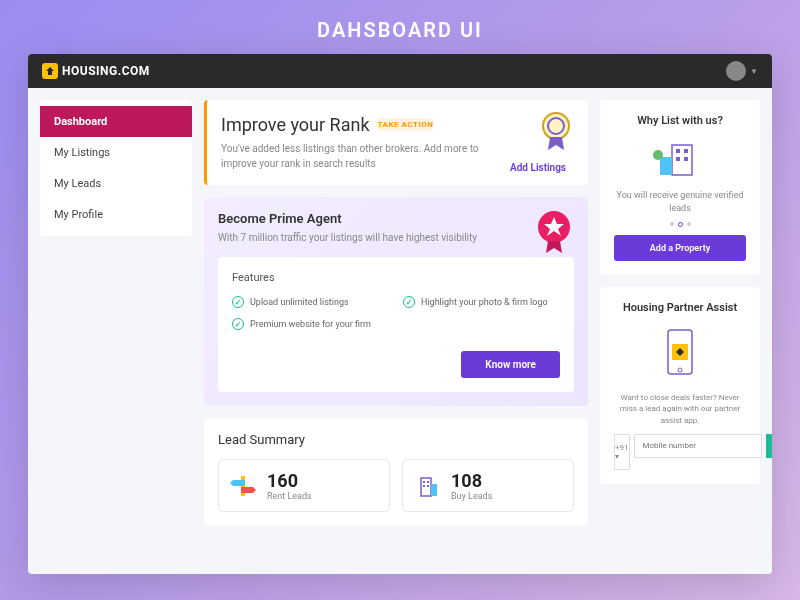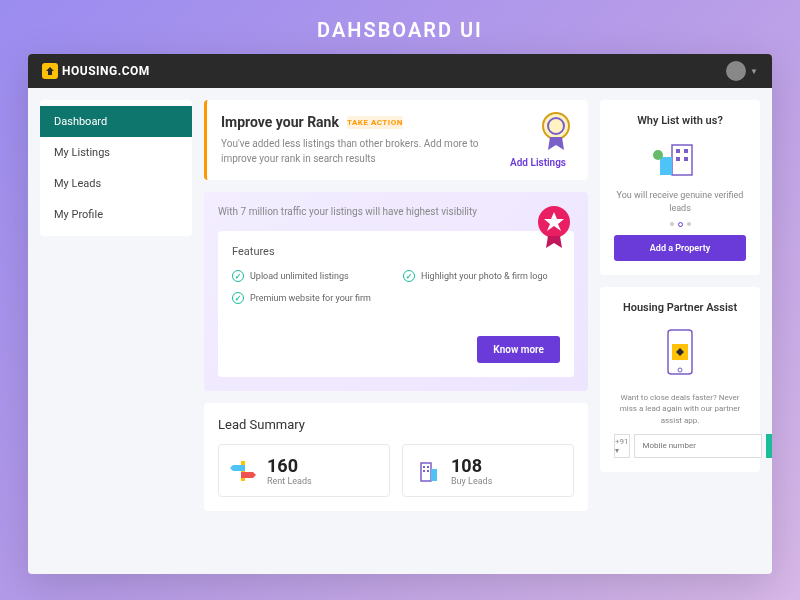--- a/index.html
+++ b/index.html
@@ -8,60 +8,60 @@
 .app{background:#f5f6fa;margin:0 28px;border-radius:4px;overflow:hidden;box-shadow:0 10px 40px rgba(0,0,0,0.15);height:520px;display:flex;flex-direction:column}
 .topbar{background:#2a2a2a;height:34px;display:flex;align-items:center;justify-content:space-between;padding:0 14px}
 .logo{display:flex;align-items:center;gap:4px;color:#fff;font-weight:700;font-size:12px;letter-spacing:0.5px}
 .logo-icon{width:16px;height:16px;background:#ffc107;border-radius:3px;display:flex;align-items:center;justify-content:center}
 .avatar-wrap{display:flex;align-items:center;gap:4px;cursor:pointer}
 .avatar{width:20px;height:20px;border-radius:50%;background:#888}
 .caret{color:#999;font-size:8px}
 .body{display:flex;flex:1;overflow:hidden}
 .sidebar{width:152px;background:#fff;margin:12px 0 12px 12px;border-radius:4px;padding:6px 0;align-self:flex-start}
 .nav-item{padding:9px 14px;font-size:11px;color:#444;cursor:pointer}
-.nav-item.active{background:#0f766e;color:#fff;font-weight:400}
+.nav-item.active{background:#be185d;color:#fff;font-weight:700}
 .main{flex:1;padding:12px;overflow-y:auto;display:flex;gap:12px}
 .content{flex:1;display:flex;flex-direction:column;gap:12px}
 .aside{width:160px;display:flex;flex-direction:column;gap:12px}
 .card{background:#fff;border-radius:4px;padding:14px}
 .rank-card{border-left:3px solid #ff9800;position:relative}
 .rank-head{display:flex;align-items:center;gap:8px;margin-bottom:6px}
-.rank-title{font-size:14px;font-weight:700;color:#333}
+.rank-title{font-size:18px;font-weight:400;color:#333}
 .badge-action{background:#fff3e0;color:#ff9800;font-size:8px;font-weight:700;padding:2px 0;border-radius:2px;letter-spacing:0.5px}
 .rank-text{font-size:10px;color:#888;line-height:1.5;max-width:280px}
 .rank-link{position:absolute;bottom:12px;right:22px;color:#6b3bd9;font-size:10px;font-weight:600;cursor:pointer}
 .medal{position:absolute;top:10px;right:14px}
 .prime-card{background:linear-gradient(135deg,#f3edff 0%,#ede5ff 100%);position:relative}
 .prime-title{font-size:13px;font-weight:600;color:#333;margin-bottom:6px}
 .prime-sub{font-size:10px;color:#888;margin-bottom:14px}
 .star-badge{position:absolute;top:12px;right:14px}
 .features-box{background:#fff;border-radius:4px;padding:14px}
 .features-title{font-size:11px;color:#555;margin-bottom:12px}
-.feat-grid{display:grid;grid-template-columns:1fr 1fr;gap:10px 14px;margin-bottom:32px}
+.feat-grid{display:grid;grid-template-columns:1fr 1fr;gap:10px 14px;margin-bottom:21px}
 .feat-item{display:flex;align-items:center;gap:6px;font-size:9px;color:#666}
 .check-icon{width:12px;height:12px;border:1.5px solid #1abc9c;border-radius:50%;display:flex;align-items:center;justify-content:center;flex-shrink:0}
 .check-icon:after{content:"✓";color:#1abc9c;font-size:8px;font-weight:700}
-.know-more{background:#6b3bd9;color:#fff;border:none;padding:8px 16px;font-size:10px;font-weight:600;border-radius:3px;cursor:pointer;float:right}
+.know-more{background:#6b3bd9;color:#fff;border:none;padding:8px 24px;font-size:10px;font-weight:600;border-radius:3px;cursor:pointer;float:right}
 .lead-summary-title{font-size:13px;color:#333;margin-bottom:12px}
 .lead-grid{display:flex;gap:12px}
 .lead-box{border:1px solid #e8e8e8;border-radius:4px;padding:10px;flex:1;display:flex;align-items:center;gap:10px}
 .lead-icon{width:28px;height:28px}
 .lead-num{font-size:18px;font-weight:700;color:#222}
 .lead-label{font-size:9px;color:#888}
 .why-card{text-align:center}
 .why-title{font-size:11px;font-weight:600;color:#333;margin-bottom:10px}
 .why-text{font-size:9px;color:#888;line-height:1.4;margin:8px 0}
 .dots{display:flex;justify-content:center;gap:4px;margin:8px 0}
 .dot{width:4px;height:4px;border-radius:50%;background:#ccc}
 .dot.active{border:1px solid #6b3bd9;background:transparent;width:5px;height:5px}
 .add-prop{background:#6b3bd9;color:#fff;border:none;width:100%;padding:8px;font-size:9px;font-weight:600;border-radius:3px;cursor:pointer}
 .assist-title{font-size:11px;font-weight:600;color:#333;text-align:center;margin-bottom:10px}
 .assist-text{font-size:8px;color:#888;text-align:center;line-height:1.4;margin:8px 0}
 .phone-row{display:flex;gap:4px;margin-top:8px}
-.pre{width:28px;height:24px;border:1px solid #ddd;font-size:8px;color:#888;display:flex;align-items:center;justify-content:center}
+.pre{width:28px;height:36px;border:1px solid #ddd;font-size:8px;color:#888;display:flex;align-items:center;justify-content:center}
 .mob-input{flex:1;border:1px solid #ddd;font-size:8px;padding:0 8px;color:#888;height:24px}
 .send-btn{background:#1abc9c;color:#fff;border:none;padding:0 8px;font-size:8px;font-weight:600;cursor:pointer;height:24px}
 .illus{margin:0 auto;display:block}
 </style>
 </head>
 <body>
 
 <div class="page-title">DAHSBOARD UI</div>
 
 <div class="app">
@@ -100,20 +100,21 @@
             <svg width="36" height="44" viewBox="0 0 36 44">
                 <circle cx="18" cy="16" r="13" fill="#fff3c4" stroke="#d4a017" stroke-width="2"></circle>
                 <circle cx="18" cy="16" r="8" fill="none" stroke="#7b5fc9" stroke-width="2"></circle>
                 <path d="M12 27 L10 40 L18 35 L26 40 L24 27" fill="#7b5fc9"></path>
               </svg>
           </div>
           <span class="rank-link">Add Listings</span>
         </div>
 
         <div class="card prime-card">
+          <div class="prime-title">Become Prime Agent</div>
           <div class="prime-sub">With 7 million traffic your listings will have highest visibility</div>
           <div class="star-badge">
             <svg width="40" height="48" viewBox="0 0 40 48">
                 <circle cx="20" cy="18" r="16" fill="#e91e63"></circle>
                 <path d="M20 8 L23 15 L30 15 L24 20 L27 27 L20 22 L13 27 L16 20 L10 15 L17 15 Z" fill="#fff"></path>
                 <path d="M14 32 L12 44 L20 39 L28 44 L26 32" fill="#c2185b"></path>
               </svg>
           </div>
           <div class="features-box">
             <div class="features-title">Features</div>

